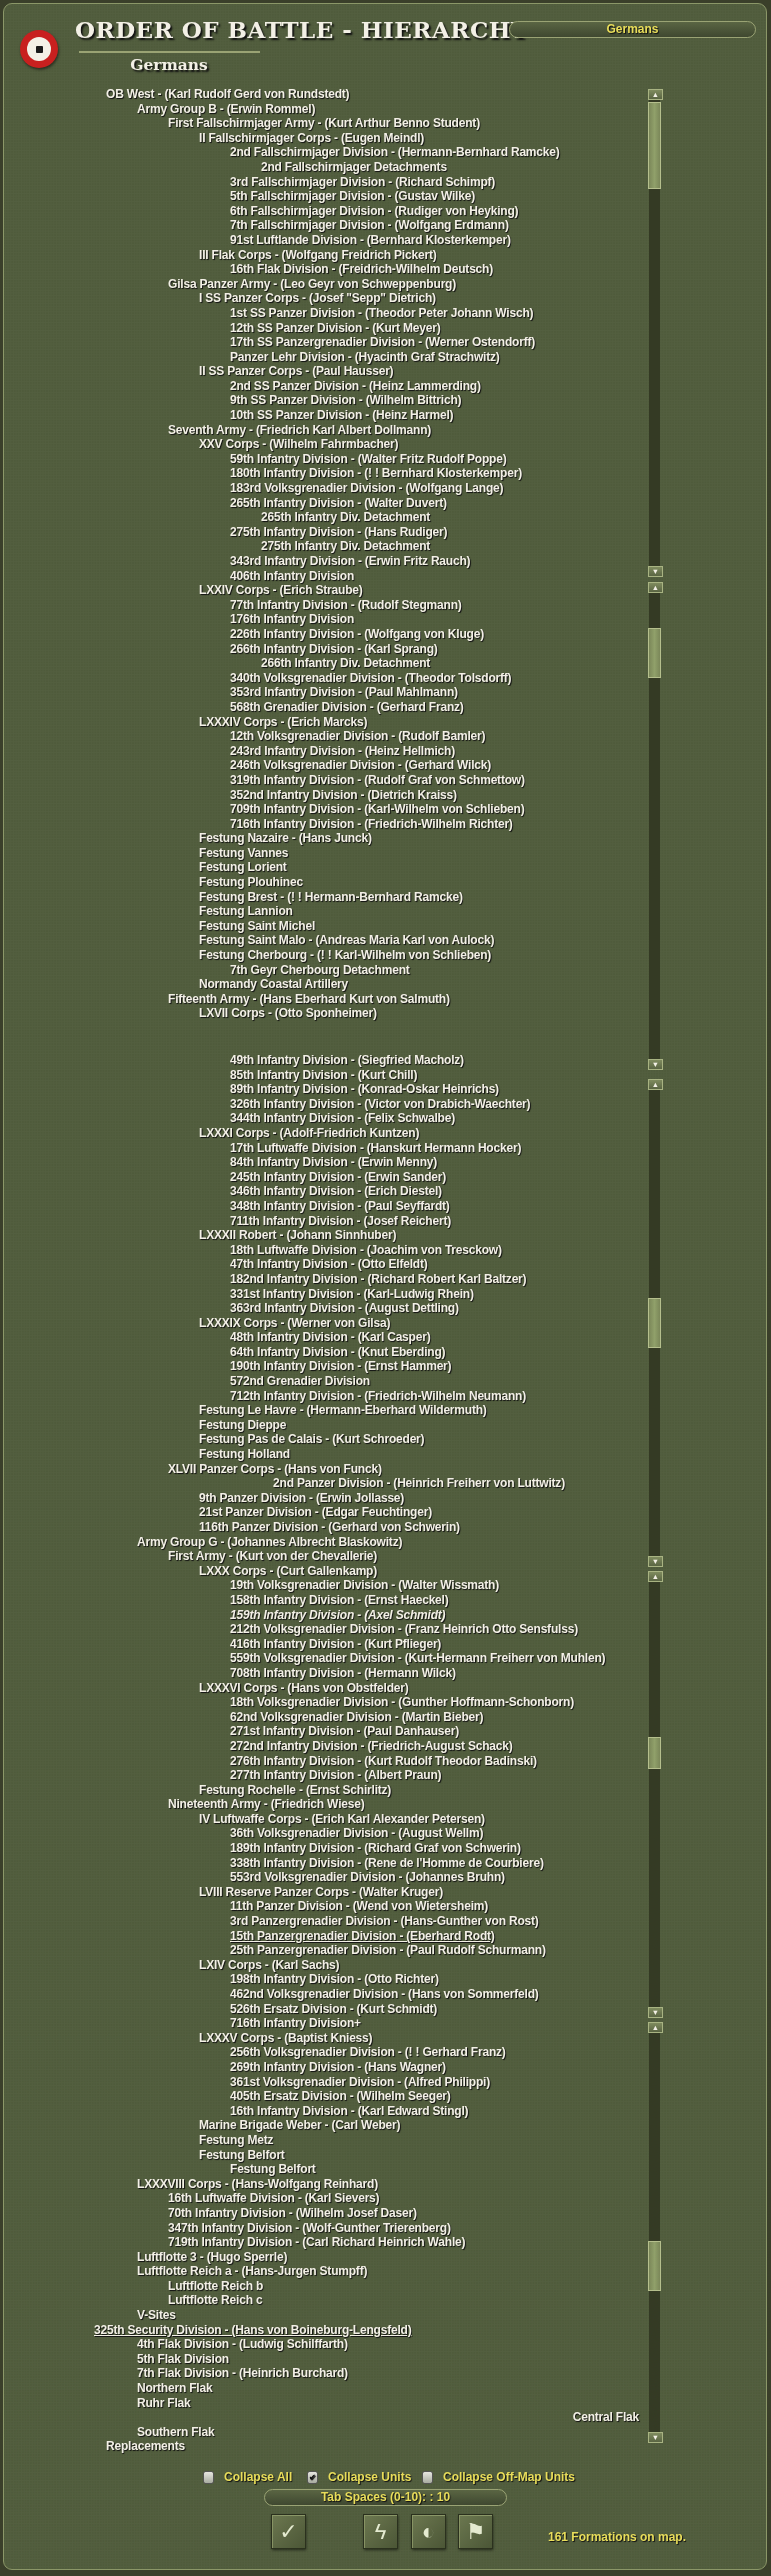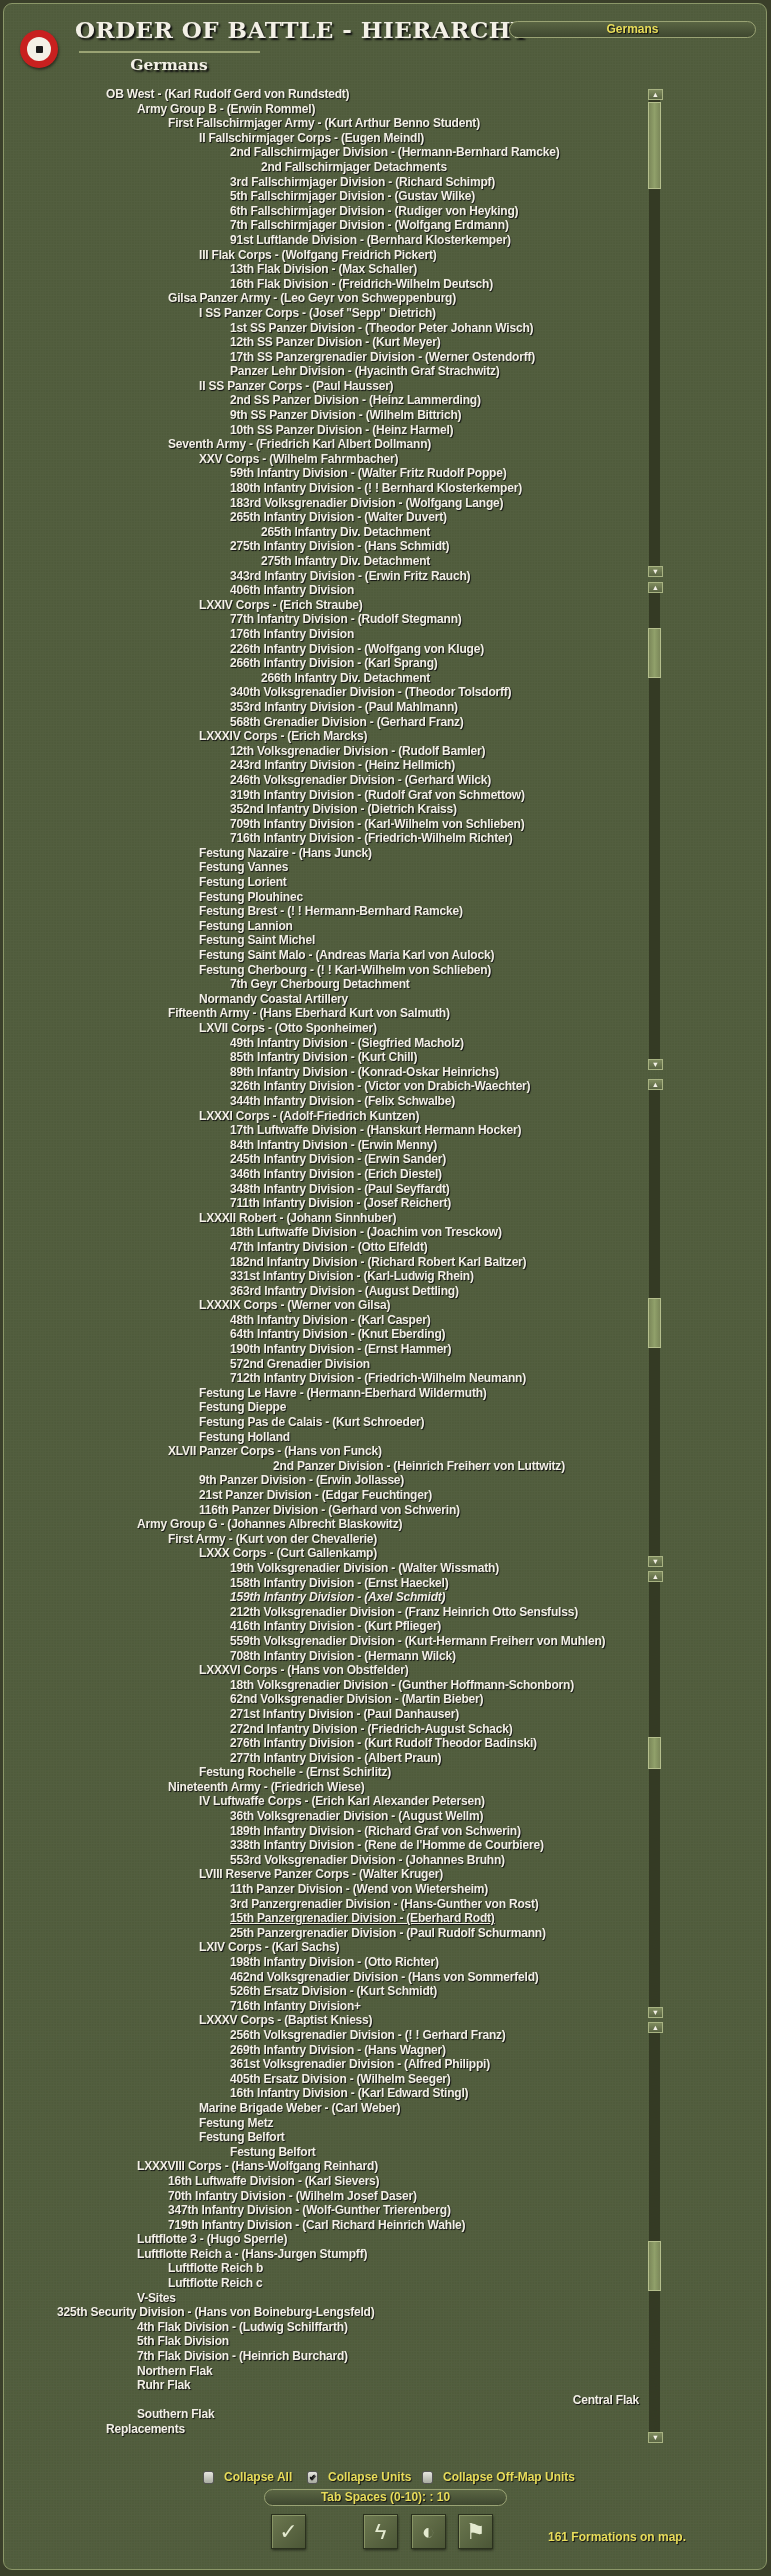--- a/index.html
+++ b/index.html
@@ -132,40 +132,39 @@
     <div class="row" style="padding-left: 168px;">First Fallschirmjager Army - (Kurt Arthur Benno Student)</div>
     <div class="row" style="padding-left: 199px;">II Fallschirmjager Corps - (Eugen Meindl)</div>
     <div class="row" style="padding-left: 230px;">2nd Fallschirmjager Division - (Hermann-Bernhard Ramcke)</div>
     <div class="row" style="padding-left: 261px;">2nd Fallschirmjager Detachments</div>
     <div class="row" style="padding-left: 230px;">3rd Fallschirmjager Division - (Richard Schimpf)</div>
     <div class="row" style="padding-left: 230px;">5th Fallschirmjager Division - (Gustav Wilke)</div>
     <div class="row" style="padding-left: 230px;">6th Fallschirmjager Division - (Rudiger von Heyking)</div>
     <div class="row" style="padding-left: 230px;">7th Fallschirmjager Division - (Wolfgang Erdmann)</div>
     <div class="row" style="padding-left: 230px;">91st Luftlande Division - (Bernhard Klosterkemper)</div>
     <div class="row" style="padding-left: 199px;">III Flak Corps - (Wolfgang Freidrich Pickert)</div>
-    <div class="row" style="padding-left: 230px;">13th Flak Division - (Max Schaller)</div>
     <div class="row" style="padding-left: 230px;">16th Flak Division - (Freidrich-Wilhelm Deutsch)</div>
     <div class="row" style="padding-left: 168px;">Gilsa Panzer Army - (Leo Geyr von Schweppenburg)</div>
     <div class="row" style="padding-left: 199px;">I SS Panzer Corps - (Josef "Sepp" Dietrich)</div>
     <div class="row" style="padding-left: 230px;">1st SS Panzer Division - (Theodor Peter Johann Wisch)</div>
     <div class="row" style="padding-left: 230px;">12th SS Panzer Division - (Kurt Meyer)</div>
     <div class="row" style="padding-left: 230px;">17th SS Panzergrenadier Division - (Werner Ostendorff)</div>
     <div class="row" style="padding-left: 230px;">Panzer Lehr Division - (Hyacinth Graf Strachwitz)</div>
     <div class="row" style="padding-left: 199px;">II SS Panzer Corps - (Paul Hausser)</div>
     <div class="row" style="padding-left: 230px;">2nd SS Panzer Division - (Heinz Lammerding)</div>
     <div class="row" style="padding-left: 230px;">9th SS Panzer Division - (Wilhelm Bittrich)</div>
     <div class="row" style="padding-left: 230px;">10th SS Panzer Division - (Heinz Harmel)</div>
     <div class="row" style="padding-left: 168px;">Seventh Army - (Friedrich Karl Albert Dollmann)</div>
     <div class="row" style="padding-left: 199px;">XXV Corps - (Wilhelm Fahrmbacher)</div>
     <div class="row" style="padding-left: 230px;">59th Infantry Division - (Walter Fritz Rudolf Poppe)</div>
     <div class="row" style="padding-left: 230px;">180th Infantry Division - (! ! Bernhard Klosterkemper)</div>
     <div class="row" style="padding-left: 230px;">183rd Volksgrenadier Division - (Wolfgang Lange)</div>
     <div class="row" style="padding-left: 230px;">265th Infantry Division - (Walter Duvert)</div>
     <div class="row" style="padding-left: 261px;">265th Infantry Div. Detachment</div>
-    <div class="row" style="padding-left: 230px;">275th Infantry Division - (Hans Schmidt)</div>
+    <div class="row" style="padding-left: 230px;">275th Infantry Division - (Hans Rudiger)</div>
     <div class="row" style="padding-left: 261px;">275th Infantry Div. Detachment</div>
     <div class="row" style="padding-left: 230px;">343rd Infantry Division - (Erwin Fritz Rauch)</div>
     <div class="row" style="padding-left: 230px;">406th Infantry Division</div>
     <div class="row" style="padding-left: 199px;">LXXIV Corps - (Erich Straube)</div>
     <div class="row" style="padding-left: 230px;">77th Infantry Division - (Rudolf Stegmann)</div>
     <div class="row" style="padding-left: 230px;">176th Infantry Division</div>
     <div class="row" style="padding-left: 230px;">226th Infantry Division - (Wolfgang von Kluge)</div>
     <div class="row" style="padding-left: 230px;">266th Infantry Division - (Karl Sprang)</div>
     <div class="row" style="padding-left: 261px;">266th Infantry Div. Detachment</div>
     <div class="row" style="padding-left: 230px;">340th Volksgrenadier Division - (Theodor Tolsdorff)</div>
@@ -185,21 +184,21 @@
     <div class="row" style="padding-left: 199px;">Festung Plouhinec</div>
     <div class="row" style="padding-left: 199px;">Festung Brest - (! ! Hermann-Bernhard Ramcke)</div>
     <div class="row" style="padding-left: 199px;">Festung Lannion</div>
     <div class="row" style="padding-left: 199px;">Festung Saint Michel</div>
     <div class="row" style="padding-left: 199px;">Festung Saint Malo - (Andreas Maria Karl von Aulock)</div>
     <div class="row" style="padding-left: 199px;">Festung Cherbourg - (! ! Karl-Wilhelm von Schlieben)</div>
     <div class="row" style="padding-left: 230px;">7th Geyr Cherbourg Detachment</div>
     <div class="row" style="padding-left: 199px;">Normandy Coastal Artillery</div>
     <div class="row" style="padding-left: 168px;">Fifteenth Army - (Hans Eberhard Kurt von Salmuth)</div>
     <div class="row" style="padding-left: 199px;">LXVII Corps - (Otto Sponheimer)</div>
-    <div class="row" style="padding-left: 230px;">49th Infantry Division - (Siegfried Macholz)</div>
+    <div class="row" style="padding-left: 230px; margin-top: 32px;">49th Infantry Division - (Siegfried Macholz)</div>
     <div class="row" style="padding-left: 230px;">85th Infantry Division - (Kurt Chill)</div>
     <div class="row" style="padding-left: 230px;">89th Infantry Division - (Konrad-Oskar Heinrichs)</div>
     <div class="row" style="padding-left: 230px;">326th Infantry Division - (Victor von Drabich-Waechter)</div>
     <div class="row" style="padding-left: 230px;">344th Infantry Division - (Felix Schwalbe)</div>
     <div class="row" style="padding-left: 199px;">LXXXI Corps - (Adolf-Friedrich Kuntzen)</div>
     <div class="row" style="padding-left: 230px;">17th Luftwaffe Division - (Hanskurt Hermann Hocker)</div>
     <div class="row" style="padding-left: 230px;">84th Infantry Division - (Erwin Menny)</div>
     <div class="row" style="padding-left: 230px;">245th Infantry Division - (Erwin Sander)</div>
     <div class="row" style="padding-left: 230px;">346th Infantry Division - (Erich Diestel)</div>
     <div class="row" style="padding-left: 230px;">348th Infantry Division - (Paul Seyffardt)</div>
@@ -272,21 +271,21 @@
     <div class="row" style="padding-left: 137px;">LXXXVIII Corps - (Hans-Wolfgang Reinhard)</div>
     <div class="row" style="padding-left: 168px;">16th Luftwaffe Division - (Karl Sievers)</div>
     <div class="row" style="padding-left: 168px;">70th Infantry Division - (Wilhelm Josef Daser)</div>
     <div class="row" style="padding-left: 168px;">347th Infantry Division - (Wolf-Gunther Trierenberg)</div>
     <div class="row" style="padding-left: 168px;">719th Infantry Division - (Carl Richard Heinrich Wahle)</div>
     <div class="row" style="padding-left: 137px;">Luftflotte 3 - (Hugo Sperrle)</div>
     <div class="row" style="padding-left: 137px;">Luftflotte Reich a - (Hans-Jurgen Stumpff)</div>
     <div class="row" style="padding-left: 168px;">Luftflotte Reich b</div>
     <div class="row" style="padding-left: 168px;">Luftflotte Reich c</div>
     <div class="row" style="padding-left: 137px;">V-Sites</div>
-    <div class="row" style="padding-left: 57px;">325th Security Division - (Hans von Boineburg-Lengsfeld)</div>
+    <div class="row" style="padding-left: 94px; text-decoration: underline;">325th Security Division - (Hans von Boineburg-Lengsfeld)</div>
     <div class="row" style="padding-left: 137px;">4th Flak Division - (Ludwig Schilffarth)</div>
     <div class="row" style="padding-left: 137px;">5th Flak Division</div>
     <div class="row" style="padding-left: 137px;">7th Flak Division - (Heinrich Burchard)</div>
     <div class="row" style="padding-left: 137px;">Northern Flak</div>
     <div class="row" style="padding-left: 137px;">Ruhr Flak</div>
     <div class="row" style="padding-left: 137px; text-align: right;">Central Flak</div>
     <div class="row" style="padding-left: 137px;">Southern Flak</div>
     <div class="row" style="padding-left: 106px;">Replacements</div>
   </div>
 

